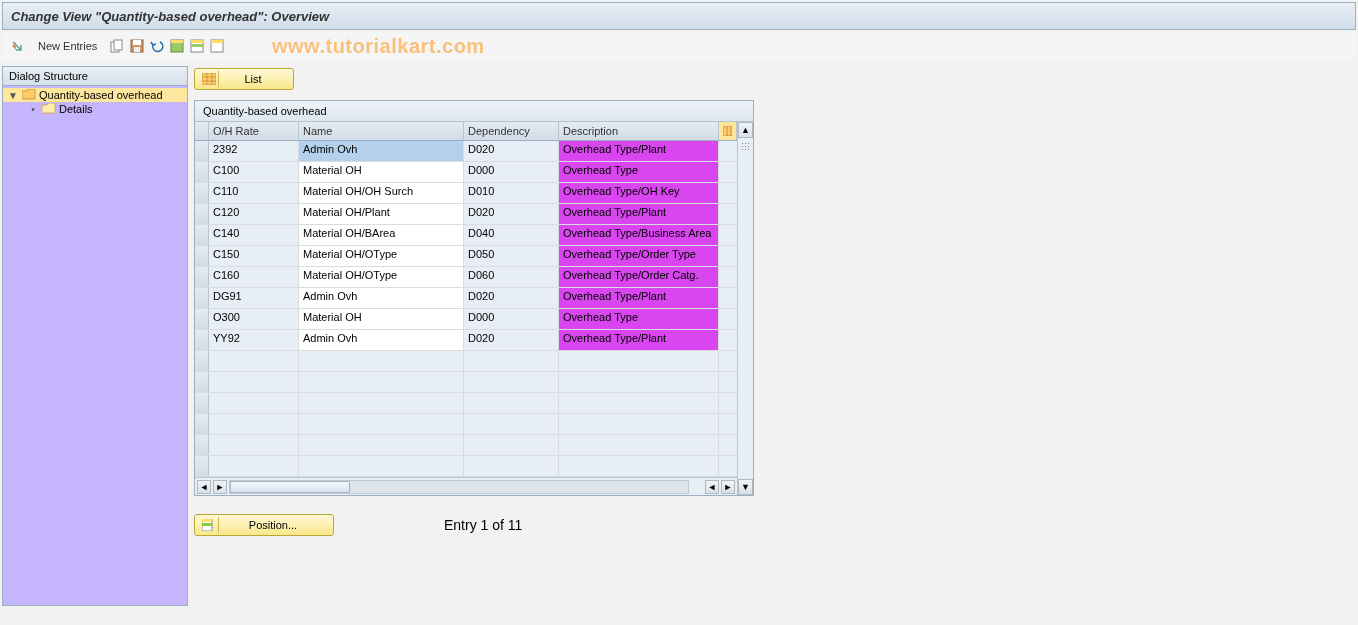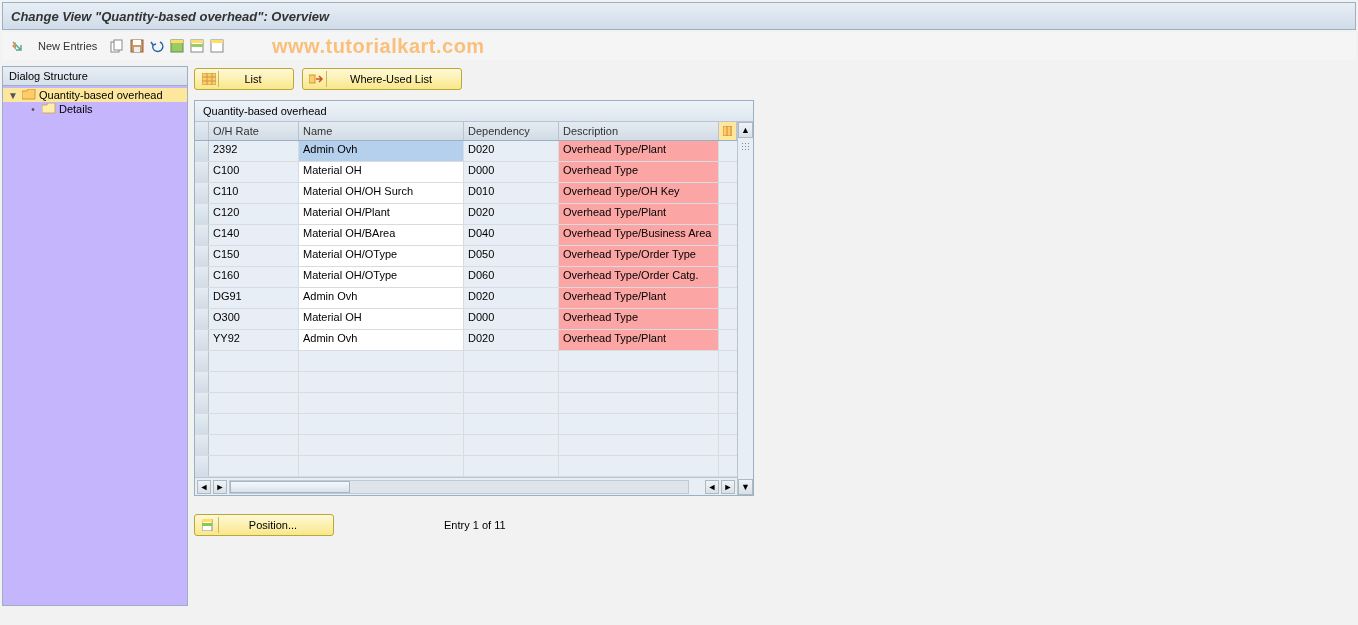--- a/index.html
+++ b/index.html
@@ -178,21 +178,21 @@
   padding: 2px 4px;
   font-size: 11px;
   border-right: 1px solid #d8dce0;
   overflow: hidden;
   white-space: nowrap;
 }
 .c-rate { width: 90px; background: #e8eef5; }
 .c-name { width: 165px; background: #fff; }
 .c-name.selected { background: #b4d0ec; }
 .c-dep { width: 95px; background: #e8eef5; }
-.c-desc { width: 160px; background: #fca5a5; }
+.c-desc { width: 160px; background: #d946ef; }
 .grid-header .c-rate,
 .grid-header .c-name,
 .grid-header .c-dep,
 .grid-header .c-desc { background: transparent; }
 .grid-header .c-config {
   width: 18px;
   background: #fce79c;
   display:flex;align-items:center;justify-content:center;
   cursor:pointer;
 }
@@ -247,21 +247,21 @@
   width: 120px; height: 12px;
   background: linear-gradient(to bottom,#f4f8fc,#d8e2ec);
   border: 1px solid #a8b4c0;
 }
 .footer-row {
   display: flex;
   align-items: center;
   gap: 30px;
   margin-top: 18px;
 }
-.entry-text { font-size: 11px; margin-left: 80px; }
+.entry-text { font-size: 14px; margin-left: 80px; }
 .empty .cell { background: #e8eef5; }
 .empty .c-name { background: #e8eef5; }
 svg { display: block; }
 </style>
 </head>
 <body>
 
 <div class="title-bar">
   <span class="title-text">Change View "Quantity-based overhead": Overview</span>
 </div>
@@ -346,29 +346,20 @@
           <svg width="14" height="12">
               <rect x="0" y="0" width="14" height="12" fill="#fc6" stroke="#c94"></rect>
               <line x1="0" y1="4" x2="14" y2="4" stroke="#c94"></line>
               <line x1="0" y1="8" x2="14" y2="8" stroke="#c94"></line>
               <line x1="5" y1="0" x2="5" y2="12" stroke="#c94"></line>
               <line x1="10" y1="0" x2="10" y2="12" stroke="#c94"></line>
             </svg>
         </span>
         <span class="label">List</span>
       </div>
-      <div class="sap-btn wider">
-        <span class="btn-icon">
-          <svg width="16" height="12">
-              <rect x="0" y="2" width="6" height="8" fill="#fc6" stroke="#c94"></rect>
-              <path d="M7 6 L12 6 M10 3 L13 6 L10 9" stroke="#c52" stroke-width="1.5" fill="none"></path>
-            </svg>
-        </span>
-        <span class="label">Where-Used List</span>
-      </div>
     </div>
 
     <div class="table-panel">
       <div class="panel-title">Quantity-based overhead</div>
       <div class="grid-wrap">
         <div class="grid">
           <div class="grid-header">
             <div class="row-handle"></div>
             <div class="cell c-rate">O/H Rate</div>
             <div class="cell c-name">Name</div>

